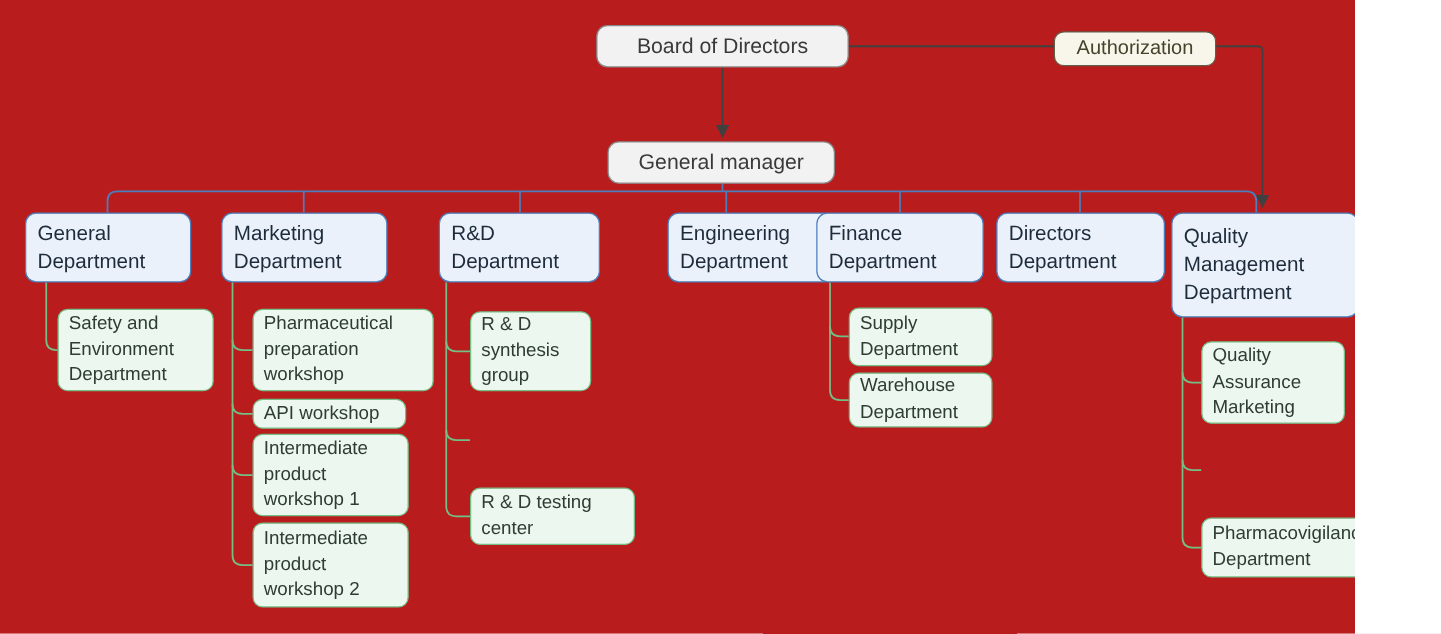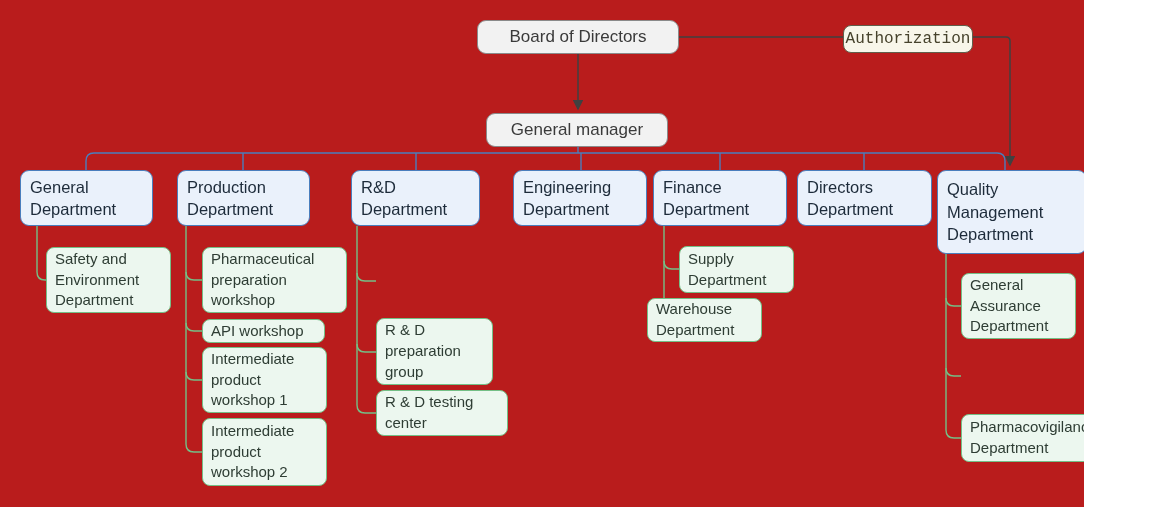--- a/index.html
+++ b/index.html
@@ -20,21 +20,21 @@
   .green{
     background:var(--sub_fill,#ecf7ef); border:1.4px solid var(--sub_border,#74bf86);
     color:#2e3d34; font-size:15px; line-height:1.38; padding:0 8px; border-radius:8px;
   }
   .gray{
     background:var(--top_fill,#f2f2f2); border:1.7px solid var(--top_border,#8a8a8a);
     color:#3a3a3a; font-size:17px; justify-content:center; text-align:center;
   }
   .cream{
     background:var(--auth_fill,#f8f6ea); border:1.7px solid var(--auth_border,#605e4a);
-    color:#46422c; font-size:16px; justify-content:center; text-align:center; border-radius:8px;font-family:Liberation Mono, monospace;
+    color:#46422c; font-size:16px; justify-content:center; text-align:center; border-radius:8px;
   }
   .bluewire{stroke:var(--dept_border,#4a7ebd); stroke-width:1.4; fill:none;}
   .greenwire{stroke:var(--sub_border,#74bf86); stroke-width:1.4; fill:none;}
   .blackwire{stroke:var(--line,#404040); stroke-width:1.5; fill:none;}
 </style>
 </head>
 <body>
 
 <div id="canvas">
 
@@ -83,26 +83,26 @@
     <span>Authorization</span>
   </div>
   <div class="node gray" style="left:486px;top:113px;width:182px;height:34px">
     <span>General manager</span>
   </div>
 
   <div class="node blue" style="left:20px;top:170px;width:133px;height:56px">
     <span>General Department</span>
   </div>
   <div class="node blue" style="left:177px;top:170px;width:133px;height:56px">
-    <span>Production Department</span>
+    <span>Marketing Department</span>
   </div>
   <div class="node blue" style="left:351px;top:170px;width:129px;height:56px">
     <span>R&amp;D Department</span>
   </div>
-  <div class="node blue" style="left:513px;top:170px;width:134px;height:56px">
+  <div class="node blue" style="left:534px;top:170px;width:134px;height:56px">
     <span>Engineering Department</span>
   </div>
   <div class="node blue" style="left:653px;top:170px;width:134px;height:56px">
     <span>Finance Department</span>
   </div>
   <div class="node blue" style="left:797px;top:170px;width:135px;height:56px">
     <span>Directors Department</span>
   </div>
   <div class="node blue" style="left:937px;top:170px;width:150px;height:84px">
     <span>Quality Management Department</span>
@@ -118,34 +118,34 @@
   <div class="node green" style="left:202px;top:319px;width:123px;height:24px">
     <span>API workshop</span>
   </div>
   <div class="node green" style="left:202px;top:347px;width:125px;height:66px">
     <span>Intermediate product workshop 1</span>
   </div>
   <div class="node green" style="left:202px;top:418px;width:125px;height:68px">
     <span>Intermediate product workshop 2</span>
   </div>
 
-  <div class="node green" style="left:376px;top:318px;width:117px;height:67px">
-    <span>R &amp; D preparation group</span>
+  <div class="node green" style="left:376px;top:249px;width:97px;height:64px">
+    <span>R &amp; D synthesis group</span>
   </div>
   <div class="node green" style="left:376px;top:390px;width:132px;height:46px">
     <span>R &amp; D testing center</span>
   </div>
 
   <div class="node green" style="left:679px;top:246px;width:115px;height:47px">
     <span>Supply Department</span>
   </div>
-  <div class="node green" style="left:647px;top:298px;width:115px;height:44px">
+  <div class="node green" style="left:679px;top:298px;width:115px;height:44px">
     <span>Warehouse Department</span>
   </div>
 
   <div class="node green" style="left:961px;top:273px;width:115px;height:66px">
-    <span>General Assurance Department</span>
+    <span>Quality Assurance Marketing</span>
   </div>
   <div class="node green" style="left:961px;top:414px;width:176px;height:48px">
     <span>Pharmacovigilance Department</span>
   </div>
 
 </div>
 
 </body></html>

